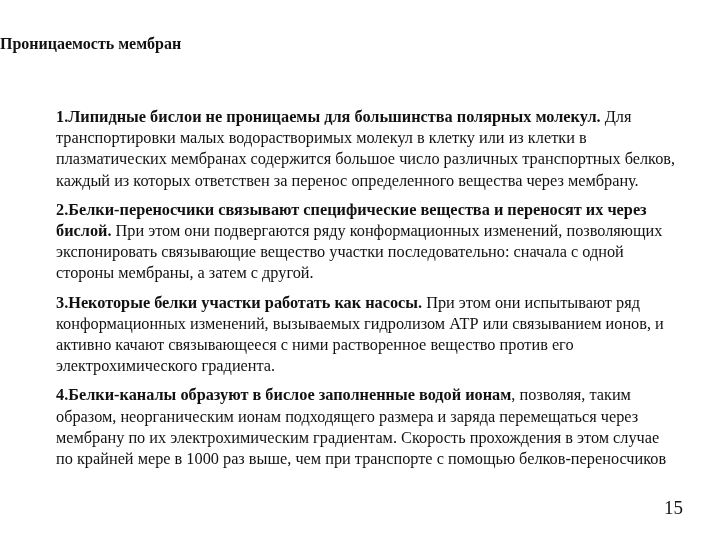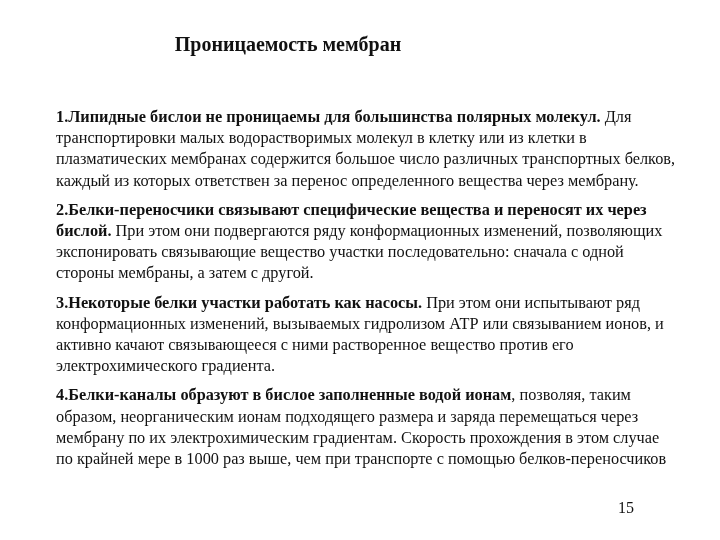--- a/index.html
+++ b/index.html
@@ -13,22 +13,22 @@
       position: relative;
       overflow: hidden;
       font-family: "Liberation Serif", "DejaVu Serif", serif;
       color: #111111;
     }
     .slide-title {
       position: absolute;
       top: 30px;
       left: 0;
       width: 576px;
-      text-align: center;
-      font-size: 20px;
+      text-align: left;
+      font-size: 16px;
       font-weight: bold;
       line-height: 28px;
     }
     .content {
       position: absolute;
       top: 98px;
       left: 48px;
       width: 640px;
       font-size: 16.3px;
       line-height: 21.2px;
@@ -36,22 +36,22 @@
     .para {
       margin: 8px;
       padding: 0;
     }
     .para b {
       font-weight: bold;
     }
     .page-number {
       position: absolute;
       top: 499px;
-      left: 618px;
-      font-size: 16px;
+      left: 664px;
+      font-size: 19px;
       line-height: 18px;
       font-family: Liberation Serif, serif;
     }
   </style>
 </head>
 <body>
 
 <div>
   <div class="slide-title">Проницаемость мембран</div>
 

